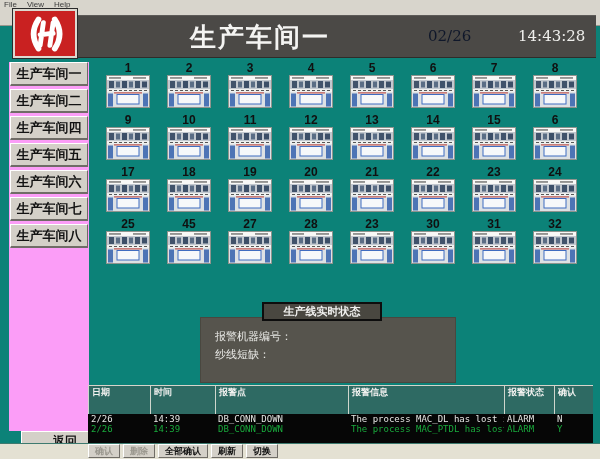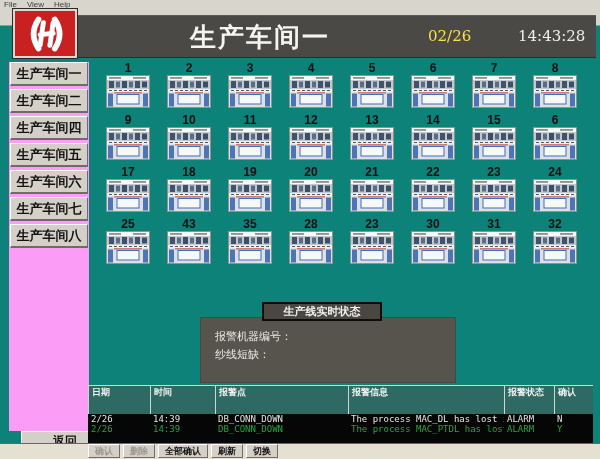--- a/index.html
+++ b/index.html
@@ -10,21 +10,21 @@
   .menubar { position:absolute; left:0; top:0; width:600px; height:26px; background:#d8d5cc;
              border-bottom:1px solid #9a978e; font-size:8px; color:#3a3a3a; padding-left:4px;
              display:flex; gap:10px; align-items:flex-start; }
   .menubar span { display:inline-block; }
 
   
   .header-bar { position:absolute; left:30px; top:15px; width:566px; height:43px; background:#4b4946;
                 border-top:1px solid #5d5b58; border-bottom:1px solid #2e2c2a; }
   .page-title { position:absolute; left:150px; top:20px; width:220px; text-align:center;
                 font-size:26px; font-weight:bold; color:#f4f4f2; letter-spacing:2px; }
-  .hdr-date { position:absolute; left:428px; top:27px; width:75px; font-size:15px; color:#fde047;
+  .hdr-date { position:absolute; left:428px; top:27px; width:75px; font-size:15px; color:#0f172a;
               font-family:"DejaVu Serif", serif; }
   .hdr-time { position:absolute; left:518px; top:27px; width:80px; font-size:15px; color:#efefec;
               font-family:"DejaVu Serif", serif; }
   .logo { position:absolute; left:13px; top:9px; width:64px; height:49px; background:#c92121;
           border:2px solid #dcd9d0; outline:1px solid #2a2a2a; display:flex; align-items:center; justify-content:center; }
 
   
   .sidebar { position:absolute; left:9px; top:62px; width:80px; height:369px; background:#fb9df7; }
   .side-btn { width:78px; height:24px; margin:0 0 3px 1px; background:#d4d0c8; color:#121212;
               border-top:1px solid #ffffff; border-left:1px solid #ffffff;
@@ -271,27 +271,27 @@
           <use xlink:href="#machine-sym"></use>
         </svg>
       </div>
       <div class="machine-cell">
         <div class="machine-num">25</div>
         <svg width="44" height="33">
           <use xlink:href="#machine-sym"></use>
         </svg>
       </div>
       <div class="machine-cell">
-        <div class="machine-num">43</div>
-        <svg width="44" height="33">
-          <use xlink:href="#machine-sym"></use>
-        </svg>
-      </div>
-      <div class="machine-cell">
-        <div class="machine-num">35</div>
+        <div class="machine-num">45</div>
+        <svg width="44" height="33">
+          <use xlink:href="#machine-sym"></use>
+        </svg>
+      </div>
+      <div class="machine-cell">
+        <div class="machine-num">27</div>
         <svg width="44" height="33">
           <use xlink:href="#machine-sym"></use>
         </svg>
       </div>
       <div class="machine-cell">
         <div class="machine-num">28</div>
         <svg width="44" height="33">
           <use xlink:href="#machine-sym"></use>
         </svg>
       </div>

